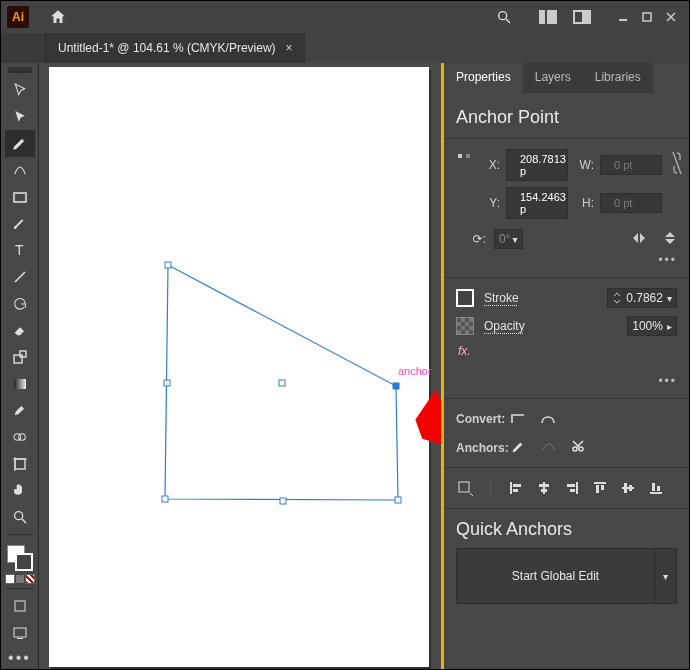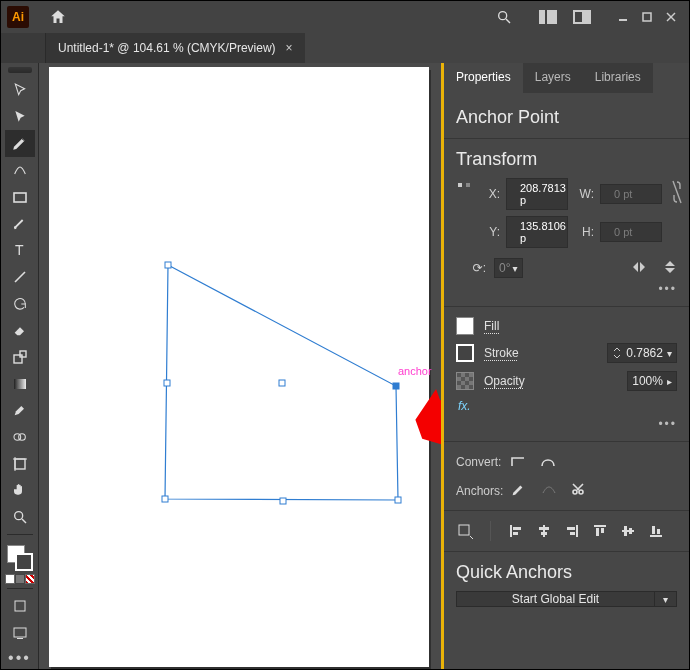--- a/index.html
+++ b/index.html
@@ -74,29 +74,29 @@
 
   .app-row { display:flex; align-items:center; gap: 10px; margin-bottom: 8px; }
   .swatch-small { width:18px; height:18px; background:#fff; border:1px solid #888; }
   .swatch-stroke-small { width:18px; height:18px; border:2px solid #fff; background:#434343; }
   .swatch-op { width:18px; height:18px; background:repeating-conic-gradient(#777 0 25%, #555 0 50%); background-size: 8px 8px; border:1px solid #888;}
   .app-label { color:#e0e0e0; text-decoration: underline dotted; text-underline-offset: 3px; }
   .app-val-box { display:flex; align-items:center; gap:4px; background:#373737; border:1px solid #2e2e2e; padding:2px 4px; margin-left:auto; }
   .chev { color:#ddd; font-size:10px; }
 
   .row-label { color:#cecece; width:54px; display:inline-block; }
-  .icon-row { display:flex; align-items:center; margin-bottom:10px; }
+  .icon-row { display:flex; align-items:center; margin-bottom:10px;font-weight:bold; }
   .icon-row .icons { display:flex; gap:14px; color:#ddd; }
   .dim-icon { opacity:.35; }
 
   .align-row { display:flex; gap:10px; align-items:center; }
   .align-glyph { width:18px; height:18px; display:flex; align-items:center; justify-content:center; }
 
   .quick-btn { display:flex; align-items:stretch; margin-top:8px; }
-  .quick-btn .main { flex:1; text-align:center; padding:0 0; background:#3a3a3a; border:1px solid #2b2b2b; font-size:12px; }
+  .quick-btn .main { flex:1; text-align:center; padding:20px 0; background:#3a3a3a; border:1px solid #2b2b2b; font-size:12px; }
   .quick-btn .dd { width:22px; display:flex; align-items:center; justify-content:center; background:#3a3a3a; border:1px solid #2b2b2b; border-left:none;}
 
   .transform-topglyph { width:18px; display:flex; justify-content:center; color:#bbb; }
   .sep-sm { width:1px; height:20px; background:#555; margin:0 6px; }
 
 </style>
 </head>
 <body>
 
 <div class="app">
@@ -311,39 +311,38 @@
     <div class="rightpanel">
       <div class="panel-tabs">
         <div class="ptab active">Properties</div>
         <div class="ptab">Layers</div>
         <div class="ptab">Libraries</div>
       </div>
       <div class="panel-body">
         <div class="sect-label">Anchor Point</div>
 
         <div class="hr"></div>
-        <div class="sect-label">Transform</div>
 
         <div style="display:flex; gap:8px; align-items:flex-start;">
           <div class="transform-topglyph">
             <svg width="16" height="16">
                 <rect x="2" y="5" width="4" height="4" fill="#ccc"></rect>
                 <rect x="10" y="5" width="4" height="4" fill="#888"></rect>
               </svg>
           </div>
           <div style="flex:1">
             <div class="field-row">
               <span class="lbl">X:</span>
               <span class="val-box">208.7813 p</span>
               <span class="lbl">W:</span>
               <span class="val-box dim">0 pt</span>
             </div>
             <div class="field-row">
               <span class="lbl">Y:</span>
-              <span class="val-box">135.8106 p</span>
+              <span class="val-box">154.2463 p</span>
               <span class="lbl">H:</span>
               <span class="val-box dim">0 pt</span>
             </div>
           </div>
           <div class="link-col">
             <svg width="14" height="28" viewBox="0 0 14 28" stroke="#aaa" fill="none" stroke-width="1.4">
                 <path d="M7 4a3 3 0 013 3v4M7 24a3 3 0 01-3-3v-4"></path>
                 <line x1="3" y1="3" x2="11" y2="25"></line>
               </svg>
           </div>
@@ -361,43 +360,39 @@
               </svg></span>
           <span class="vflip"><svg width="14" height="16">
                 <path d="M7 2l5 5H2zM7 14l5-5H2z" fill="#ccc"></path>
               </svg></span>
         </div>
         <div class="more">•••</div>
 
         <div class="hr"></div>
 
         <div class="app-row">
-          <div class="swatch-small"></div>
-          <span class="app-label">Fill</span>
-        </div>
-        <div class="app-row">
           <div class="swatch-stroke-small"></div>
           <span class="app-label">Stroke</span>
           <div class="app-val-box">
             <svg width="10" height="14">
                 <path d="M2 5l3-3 3 3M2 9l3 3 3-3" stroke="#ccc" fill="none"></path>
               </svg>
             <span>0.7862</span>
             <span class="chev">▾</span>
           </div>
         </div>
         <div class="app-row">
           <div class="swatch-op"></div>
           <span class="app-label">Opacity</span>
           <div class="app-val-box">
             <span>100%</span>
             <span class="chev">▸</span>
           </div>
         </div>
-        <div style="margin:6px 0 0 2px; font-style:italic; color:#7dd3fc;">fx.</div>
+        <div style="margin:6px 0 12px 2px; font-style:italic; color:#f9a8d4;">fx.</div>
         <div class="more">•••</div>
 
         <div class="hr"></div>
         <div class="icon-row">
           <span class="row-label">Convert:</span>
           <div class="icons">
             <span><svg width="16" height="16" stroke="#ddd" fill="none" stroke-width="1.6">
                   <path d="M2 14V6l12 0"></path>
                 </svg></span>
             <span><svg width="16" height="16" stroke="#ddd" fill="none" stroke-width="1.6">

